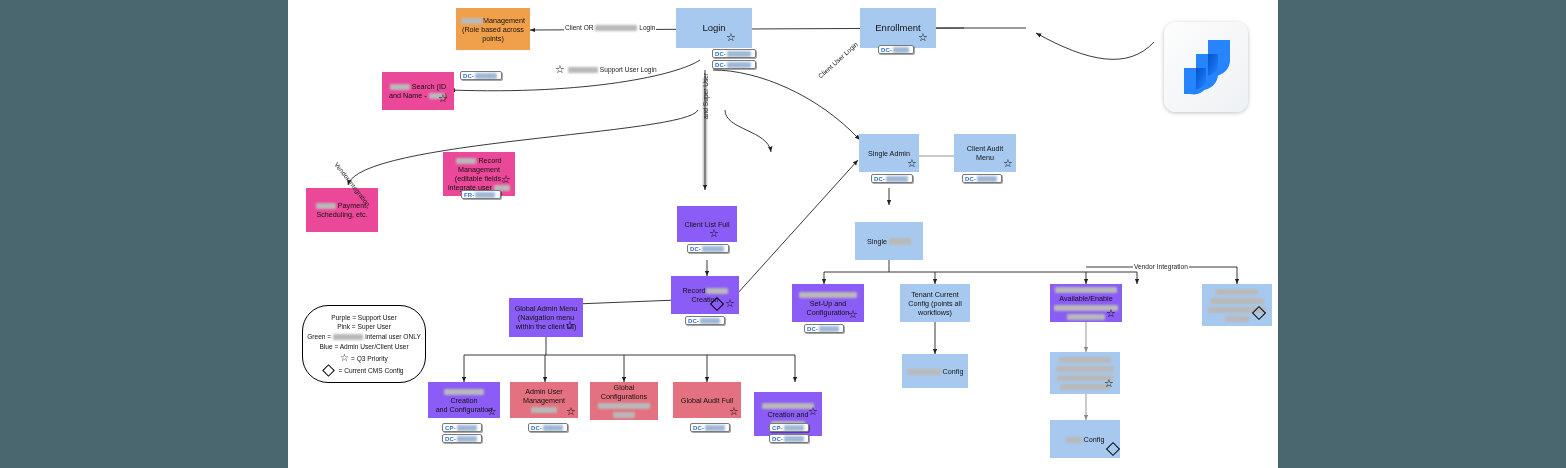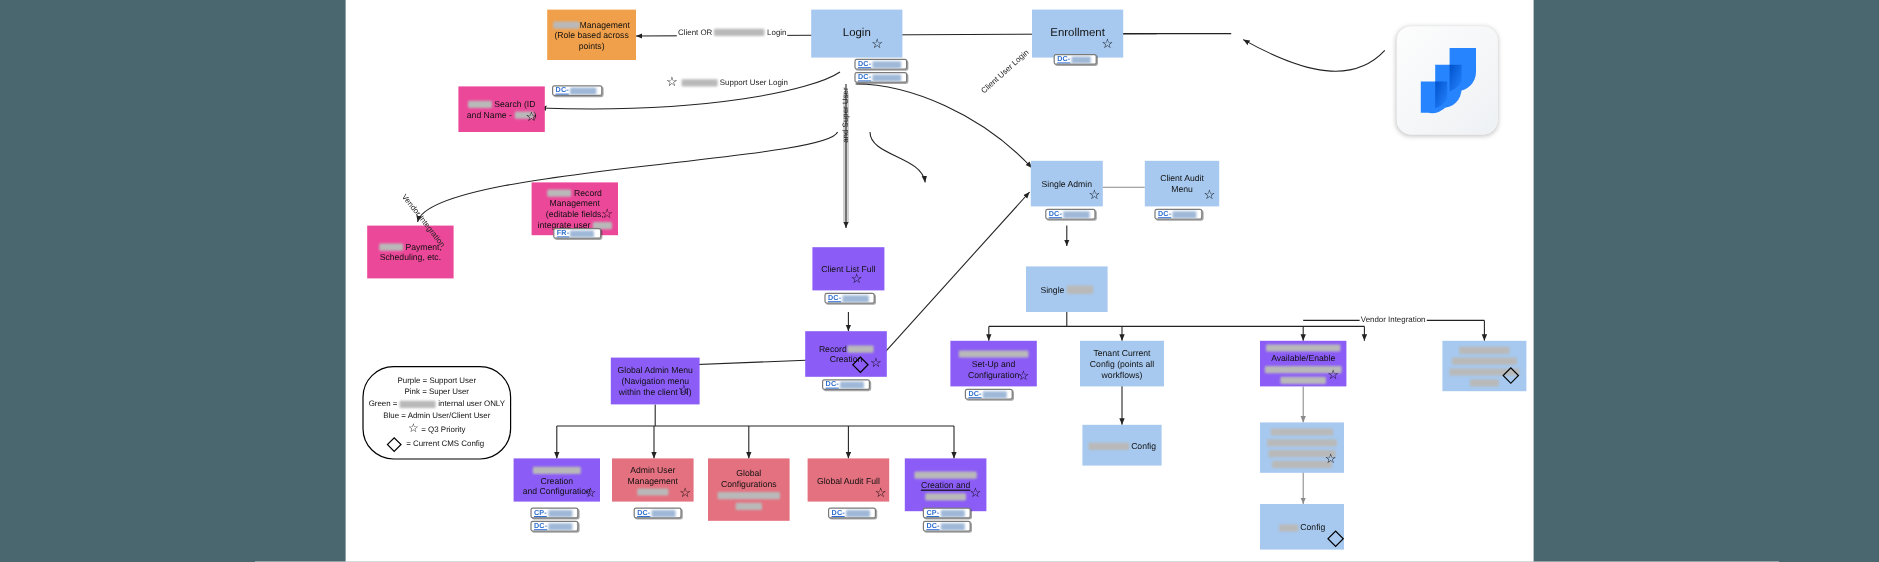--- a/index.html
+++ b/index.html
@@ -398,39 +398,39 @@
       <span>Management</span><br>
       <span class="redact" style="width:26px;height:6px;"></span>
     </div>
   </div>
   <div class="star" style="left:278px;top:406px;">☆</div>
   <div class="badge" style="left:240px;top:423px;width:40px;">
     <span class="key">DC-</span>
       <span class="num" style="width:20px;"></span>
   </div>
 
-  <div class="node red" style="left:302px;top:382px;width:68px;height:52px;">
+  <div class="node red" style="left:302px;top:382px;width:68px;height:38px;">
     <div>
       <span>Global</span><br>
       <span>Configurations</span><br>
       <span class="redact" style="width:52px;height:6px;"></span><br>
       <span class="redact" style="width:22px;height:6px;"></span>
     </div>
   </div>
 
   <div class="node red" style="left:385px;top:382px;width:68px;height:36px;">
     <span>Global Audit Full</span>
   </div>
   <div class="star" style="left:441px;top:406px;">☆</div>
   <div class="badge" style="left:402px;top:423px;width:40px;">
     <span class="key">DC-</span>
       <span class="num" style="width:20px;"></span>
   </div>
 
-  <div class="node green" style="left:466px;top:382px;width:68px;height:44px;text-decoration:underline;">
+  <div class="node green" style="left:466px;top:392px;width:68px;height:44px;">
     <div>
       <span class="redact" style="width:52px;height:6px;"></span><br>
       <span>Creation and</span><br>
       <span class="redact" style="width:34px;height:6px;"></span>
     </div>
   </div>
   <div class="star" style="left:520px;top:406px;">☆</div>
   <div class="badge" style="left:481px;top:423px;width:40px;">
     <span class="key">CP-</span>
       <span class="num" style="width:20px;"></span>

